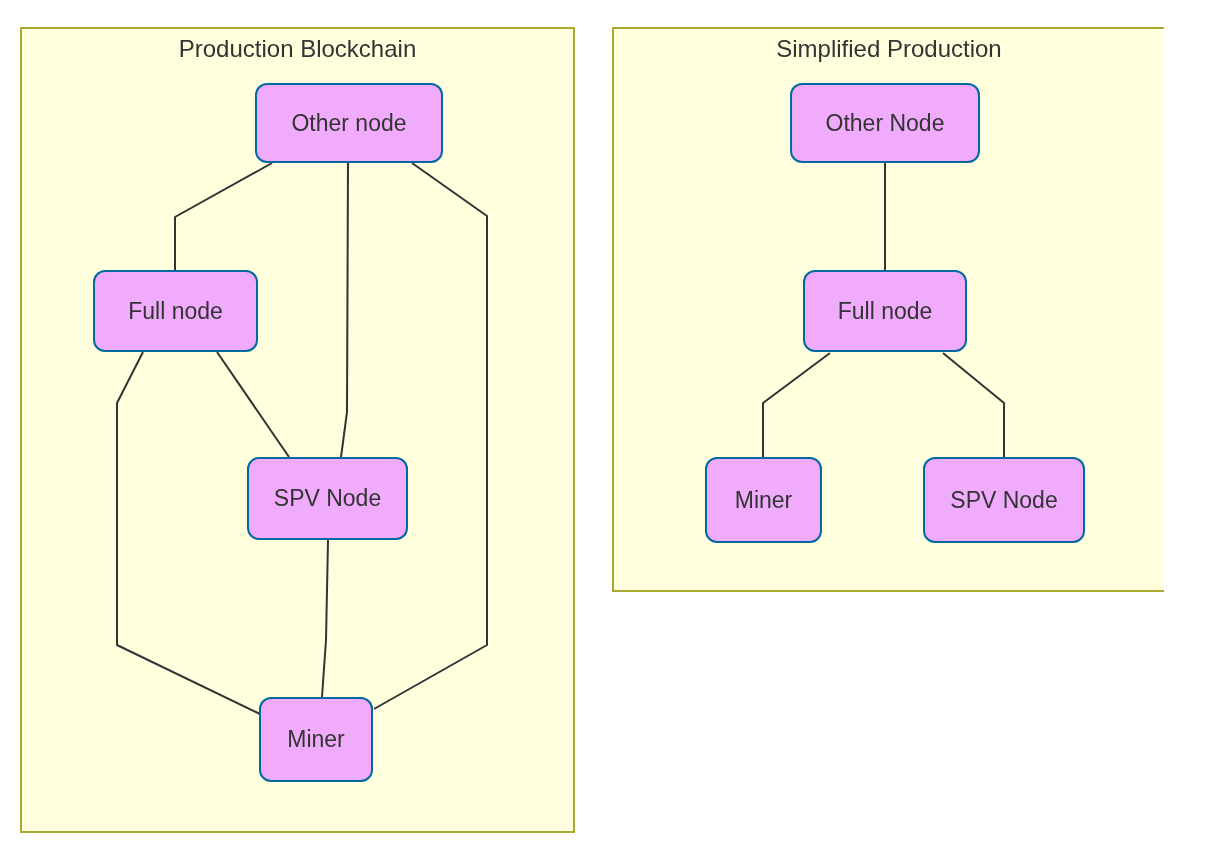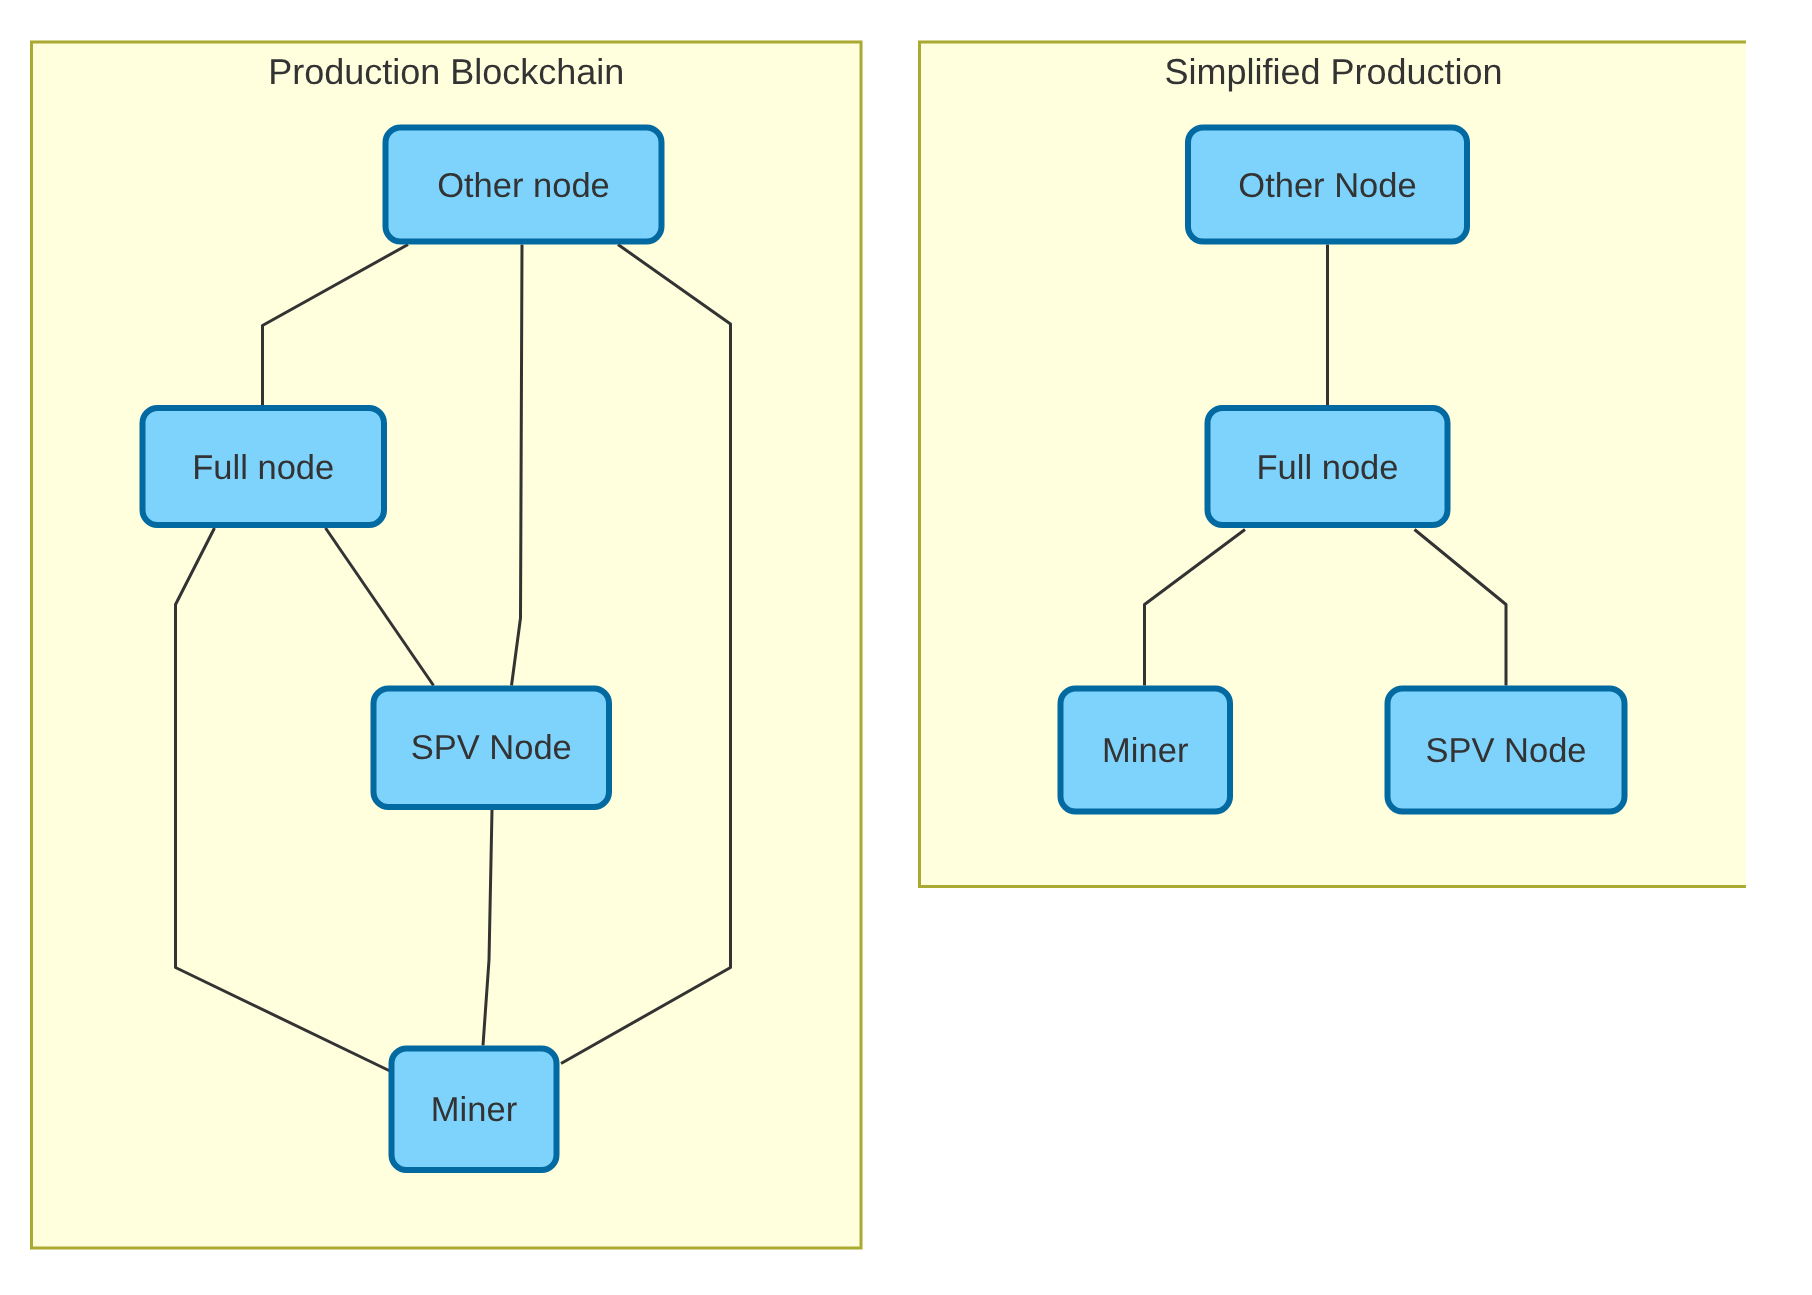--- a/index.html
+++ b/index.html
@@ -43,22 +43,22 @@
   }
   .edge {
     fill: none;
     stroke: #333333;
     stroke-width: 2px;
     stroke-linejoin: round;
     stroke-linecap: butt;
   }
   .node {
     position: absolute;
-    background: #7dd3fc;
-    border: 4px solid #0369a1;
+    background: #f0abfc;
+    border: 2px solid #0369a1;
     border-radius: 12px;
     box-sizing: border-box;
     display: flex;
     align-items: center;
     justify-content: center;
     font-size: 23px;
     color: #333333;
     z-index: 2;
     white-space: nowrap;
   }

